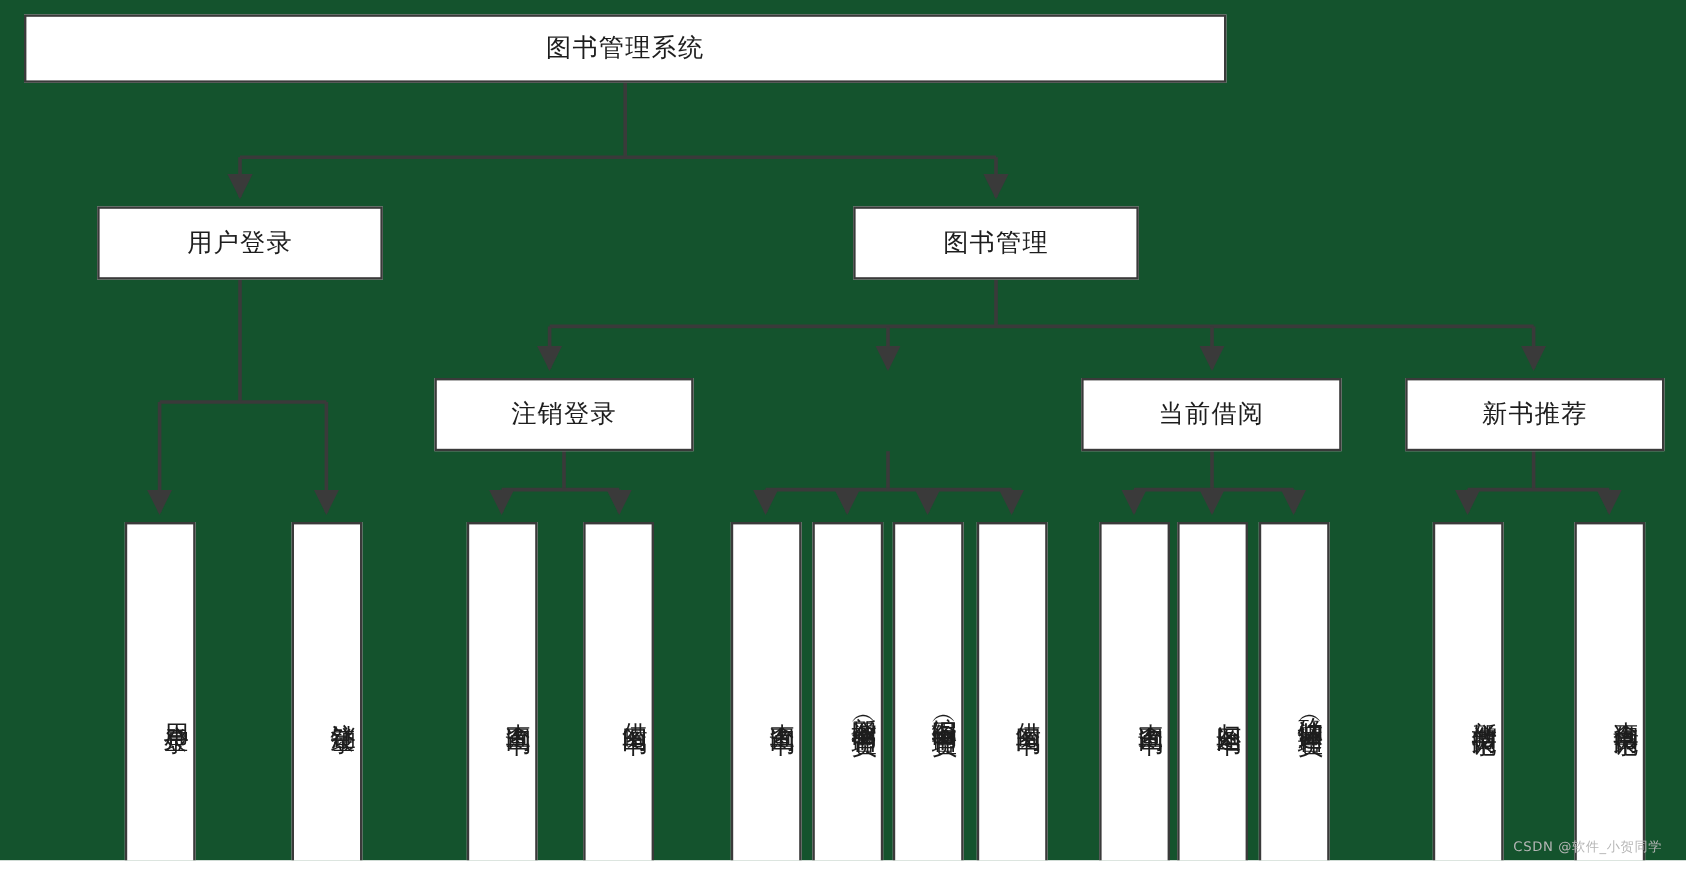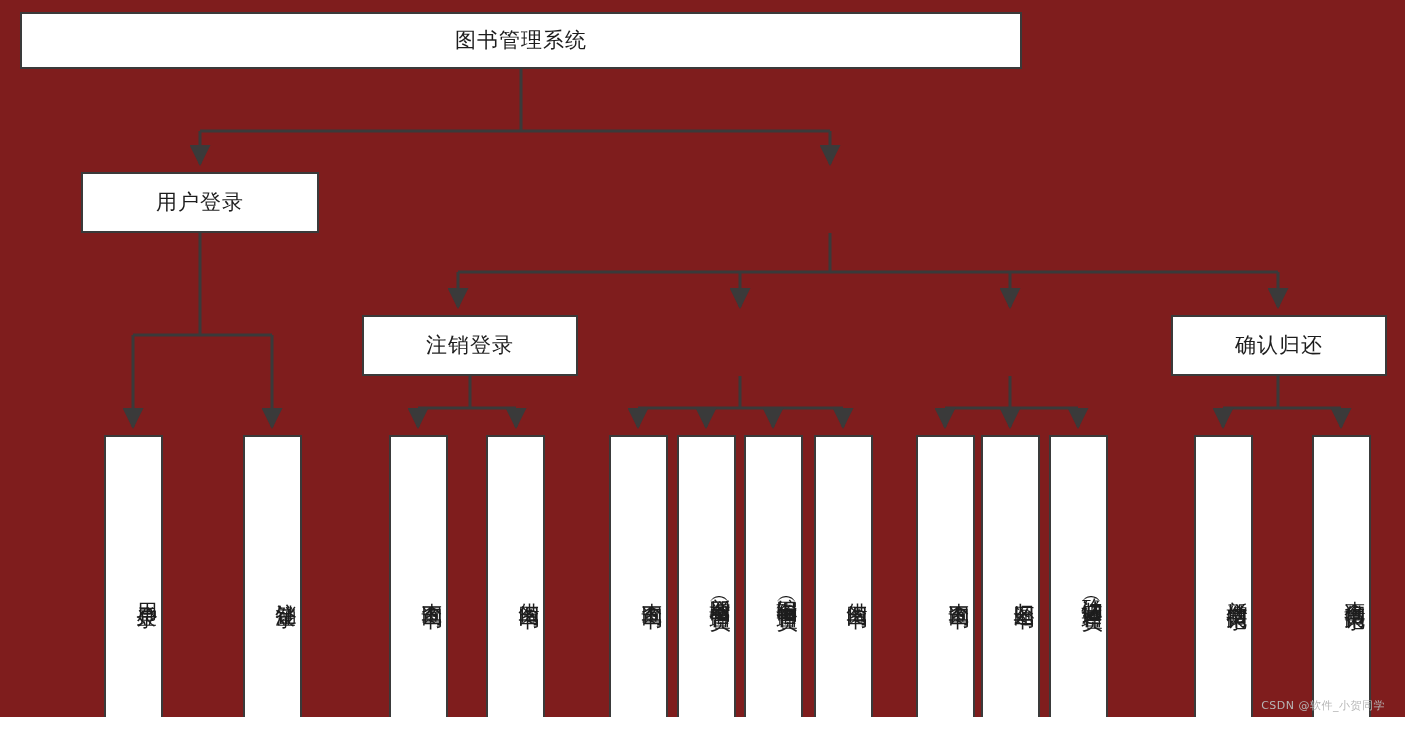--- a/index.html
+++ b/index.html
@@ -7,21 +7,21 @@
     padding: 0;
     background: #ffffff;
   }
   body {
     font-family: "DejaVu Sans", "Liberation Sans", sans-serif;
   }
   #canvas {
     position: relative;
     width: 1405px;
     height: 717px;
-    background: #7f1d1d;
+    background: #14532d;
     overflow: hidden;
   }
   svg#wires {
     position: absolute;
     left: 0;
     top: 0;
     width: 1405px;
     height: 747px;
     pointer-events: none;
   }
@@ -119,26 +119,32 @@
     </g>
   </svg>
 
   <div class="node horiz" style="left:20px; top:12px; width:1002px; height:57px;">
     <span class="label">图书管理系统</span>
   </div>
 
   <div class="node horiz" style="left:81px; top:172px; width:238px; height:61px;">
     <span class="label">用户登录</span>
   </div>
+  <div class="node horiz" style="left:711px; top:172px; width:238px; height:61px;">
+    <span class="label">图书管理</span>
+  </div>
 
   <div class="node horiz" style="left:362px; top:315px; width:216px; height:61px;">
     <span class="label">注销登录</span>
   </div>
+  <div class="node horiz" style="left:901px; top:315px; width:217px; height:61px;">
+    <span class="label">当前借阅</span>
+  </div>
   <div class="node horiz" style="left:1171px; top:315px; width:216px; height:61px;">
-    <span class="label">确认归还</span>
+    <span class="label">新书推荐</span>
   </div>
 
   <div class="node vert" style="left:104px; top:435px; width:59px; height:300px;">
     <span class="label">用户登录</span>
   </div>
   <div class="node vert" style="left:243px; top:435px; width:59px; height:300px;">
     <span class="label">注销登录</span>
   </div>
 
   <div class="node vert" style="left:389px; top:435px; width:59px; height:300px;">

